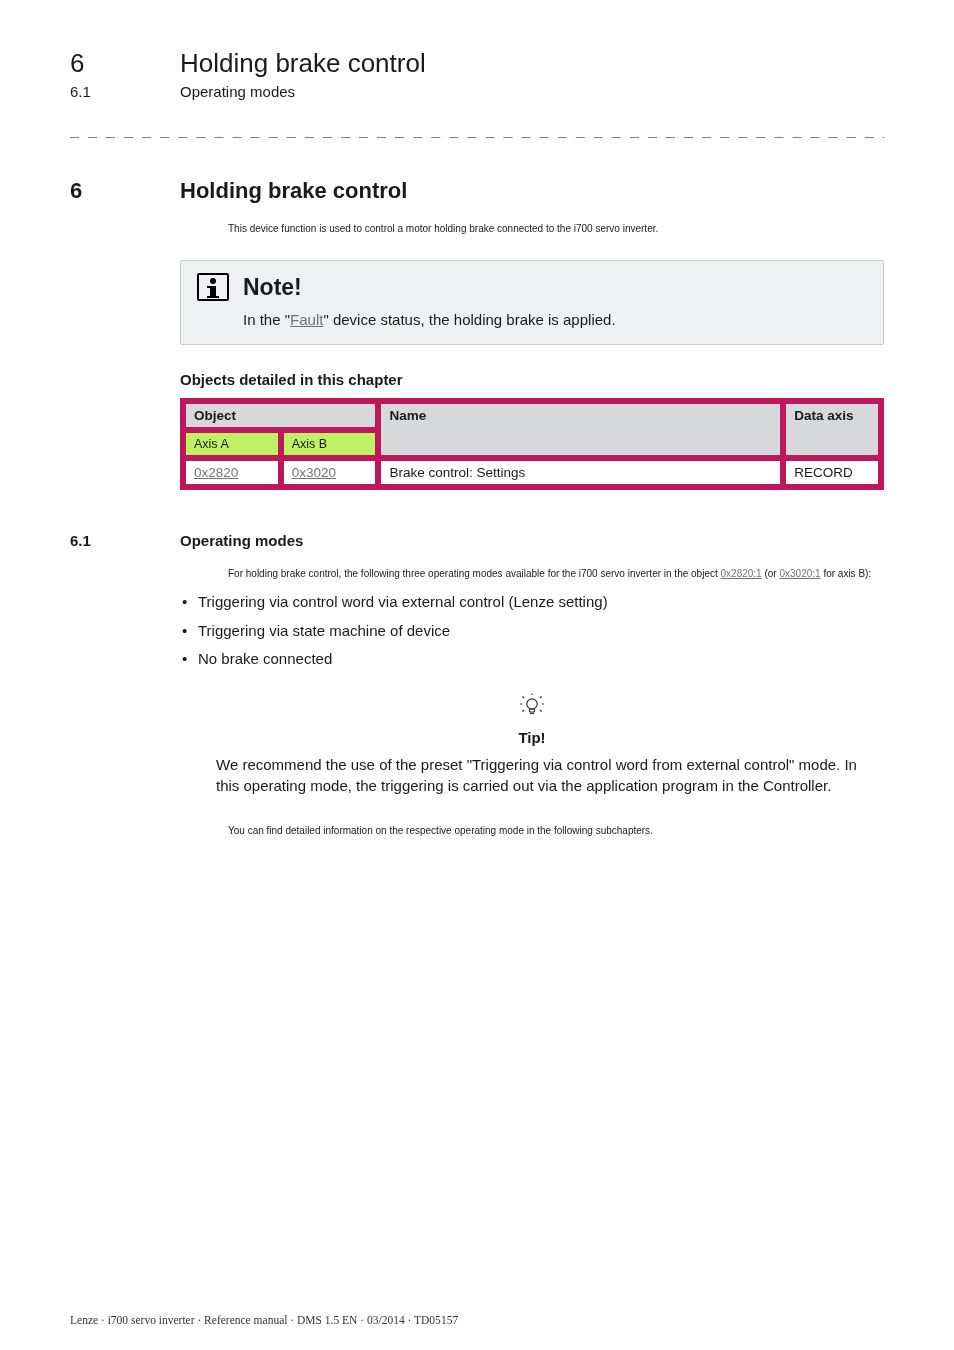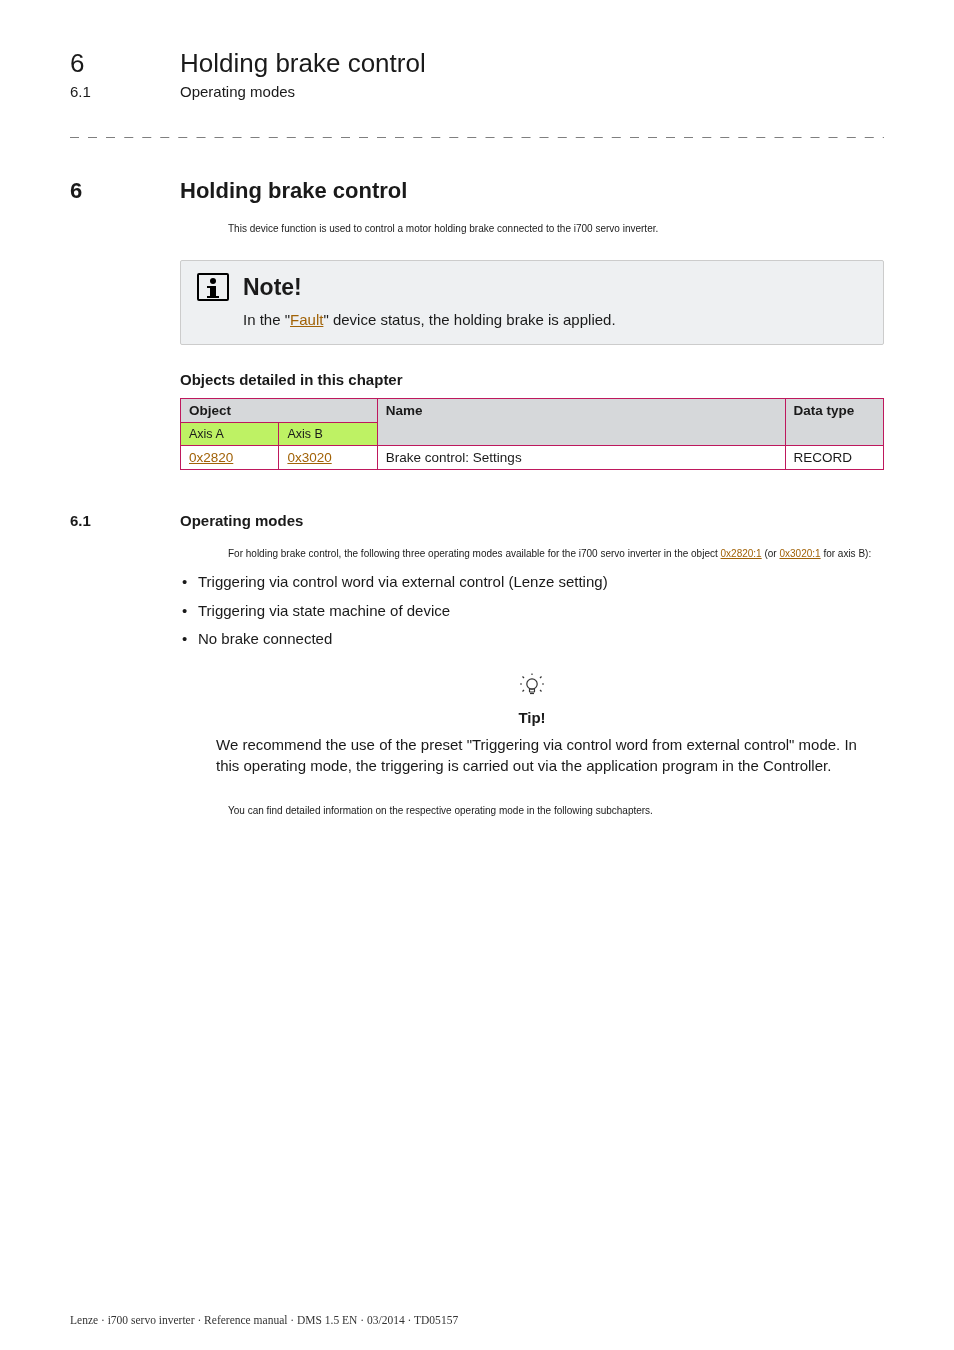--- a/index.html
+++ b/index.html
@@ -28,26 +28,26 @@
   .notebox { background: #eef0f2; border: 1px solid #ccc; border-radius: 2px; margin-top: 24px; padding: 12px 16px 16px 16px; }
   .notebox-head { display: flex; align-items: center; gap: 14px; }
   .info-icon { width: 32px; height: 28px; border: 2px solid #000; border-radius: 2px; position: relative; flex: 0 0 auto; }
   .info-icon .dot { position: absolute; top: 3px; left: 50%; transform: translateX(-50%); width: 6px; height: 6px; background: #000; border-radius: 50%; }
   .info-icon .stem { position: absolute; top: 11px; left: 50%; transform: translateX(-50%); width: 6px; height: 12px; background: #000; }
   .info-icon .stem::before { content: ""; position: absolute; left: -3px; top: 0; width: 3px; height: 2px; background: #000; }
   .info-icon .stem::after { content: ""; position: absolute; left: -3px; bottom: 0; width: 12px; height: 2px; background: #000; }
   .notebox-title { font-size: 23px; font-weight: 700; }
   .notebox-body { margin-left: 46px; margin-top: 10px; font-size: 15px; }
 
-  .link { color: #a16207; text-decoration: underline; }
+  .link { color: #737373; text-decoration: underline; }
 
   
   .subhead-bold { font-size: 15px; font-weight: 700; margin-top: 26px; }
   table.obj { width: 100%; border-collapse: collapse; margin-top: 10px; font-size: 13.5px; }
-  table.obj th, table.obj td { border: 1px solid #be185d; padding: 4px 8px; text-align: left; vertical-align: top; }
+  table.obj th, table.obj td { border: 6px solid #be185d; padding: 4px 8px; text-align: left; vertical-align: top; }
   table.obj thead th { background: #d6d8da; font-weight: 700; }
   table.obj thead tr.sub th { background: #bef264; font-weight: 400; font-size: 12.5px; }
   table.obj .link { font-size: 13.5px; }
 
   
   .sec61 { display: flex; align-items: baseline; margin-top: 42px; }
   .sec61 .num { width: 110px; font-size: 15px; font-weight: 700; }
   .sec61 .txt { font-size: 15px; font-weight: 700; }
 
   ul.bullets { list-style: none; margin-top: 10px; }
@@ -100,21 +100,21 @@
         <span>In the "</span><a class="link">Fault</a><span>" device status, the holding brake is applied.</span>
       </div>
     </div>
 
     <div class="subhead-bold">Objects detailed in this chapter</div>
     <table class="obj">
       <thead>
         <tr>
           <th colspan="2">Object</th>
           <th rowspan="2" style="width:58%">Name</th>
-          <th rowspan="2" style="width:14%">Data type</th>
+          <th rowspan="2" style="width:14%">Data axis</th>
         </tr>
         <tr class="sub">
           <th style="width:14%">Axis A</th>
           <th style="width:14%">Axis B</th>
         </tr>
       </thead>
       <tbody>
         <tr>
           <td><a class="link">0x2820</a></td>
           <td><a class="link">0x3020</a></td>

